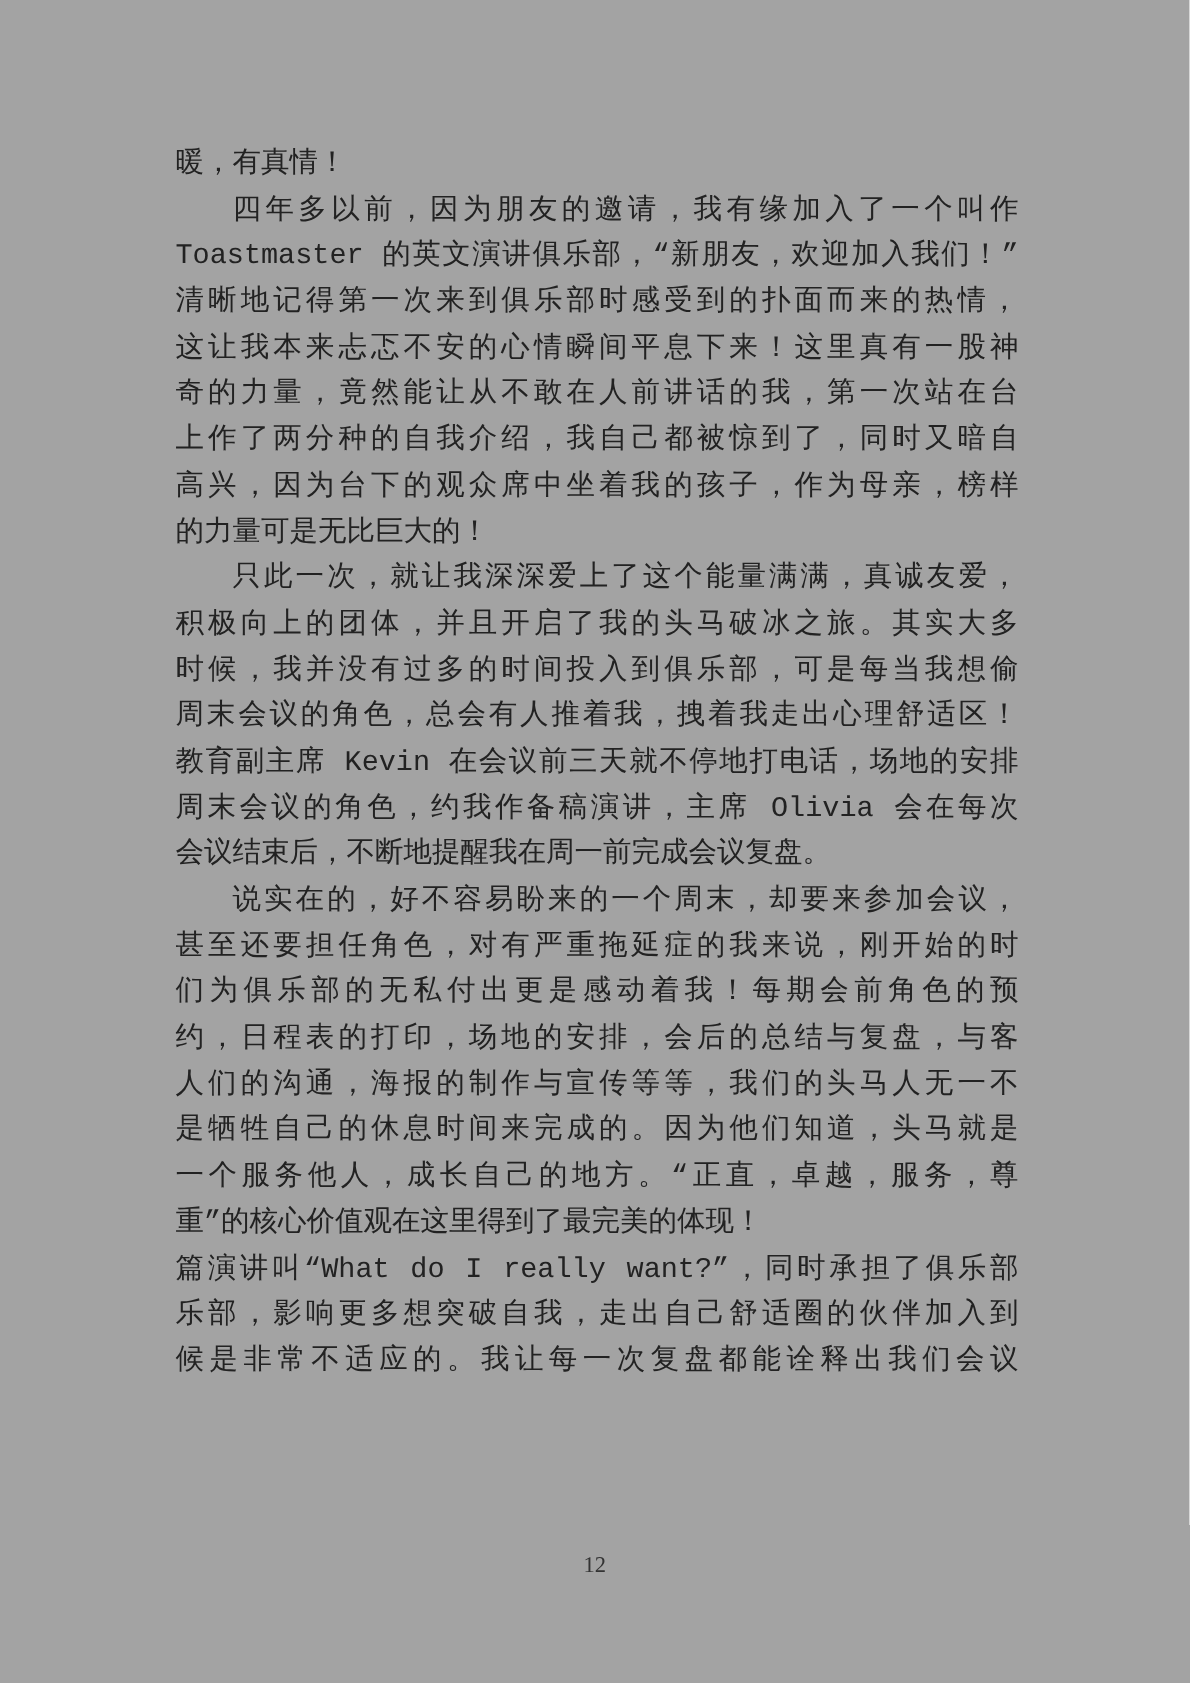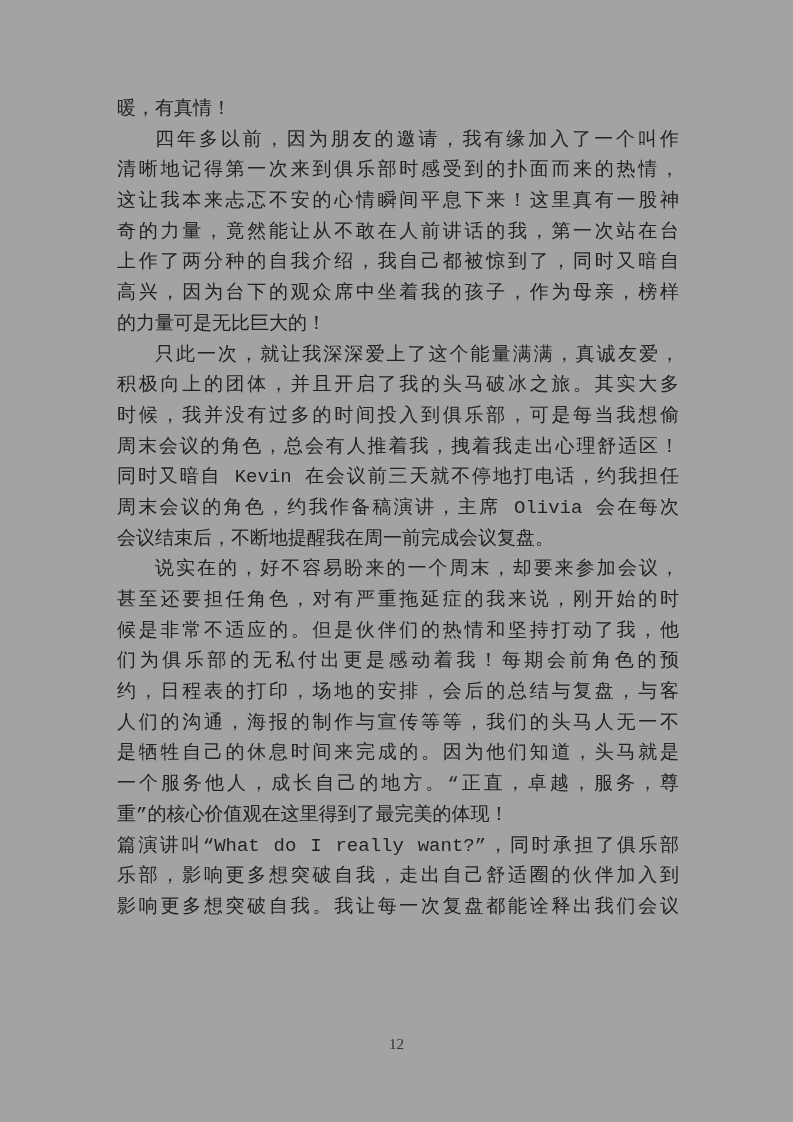--- a/index.html
+++ b/index.html
@@ -49,40 +49,40 @@
     color: #333333;
   }
 </style>
 </head>
 <body>
 
 <div class="page">
   <div class="text-block" id="document-body">
       <div class="line para-end">暖，有真情！</div>
       <div class="line indent">四年多以前，因为朋友的邀请，我有缘加入了一个叫作</div>
+      <div class="line">Toastmaster 的英文演讲俱乐部，“新朋友，欢迎加入我们！”</div>
       <div class="line">清晰地记得第一次来到俱乐部时感受到的扑面而来的热情，</div>
       <div class="line">这让我本来忐忑不安的心情瞬间平息下来！这里真有一股神</div>
       <div class="line">奇的力量，竟然能让从不敢在人前讲话的我，第一次站在台</div>
       <div class="line">上作了两分种的自我介绍，我自己都被惊到了，同时又暗自</div>
       <div class="line">高兴，因为台下的观众席中坐着我的孩子，作为母亲，榜样</div>
       <div class="line para-end">的力量可是无比巨大的！</div>
       <div class="line indent">只此一次，就让我深深爱上了这个能量满满，真诚友爱，</div>
       <div class="line">积极向上的团体，并且开启了我的头马破冰之旅。其实大多</div>
       <div class="line">时候，我并没有过多的时间投入到俱乐部，可是每当我想偷</div>
       <div class="line">周末会议的角色，总会有人推着我，拽着我走出心理舒适区！</div>
-      <div class="line">同时又暗自 Kevin 在会议前三天就不停地打电话，约我担任</div>
+      <div class="line">教育副主席 Kevin 在会议前三天就不停地打电话，场地的安排</div>
       <div class="line">周末会议的角色，约我作备稿演讲，主席 Olivia 会在每次</div>
       <div class="line para-end">会议结束后，不断地提醒我在周一前完成会议复盘。</div>
       <div class="line indent">说实在的，好不容易盼来的一个周末，却要来参加会议，</div>
       <div class="line">甚至还要担任角色，对有严重拖延症的我来说，刚开始的时</div>
-      <div class="line">候是非常不适应的。但是伙伴们的热情和坚持打动了我，他</div>
       <div class="line">们为俱乐部的无私付出更是感动着我！每期会前角色的预</div>
       <div class="line">约，日程表的打印，场地的安排，会后的总结与复盘，与客</div>
       <div class="line">人们的沟通，海报的制作与宣传等等，我们的头马人无一不</div>
       <div class="line">是牺牲自己的休息时间来完成的。因为他们知道，头马就是</div>
       <div class="line">一个服务他人，成长自己的地方。“正直，卓越，服务，尊</div>
       <div class="line para-end">重”的核心价值观在这里得到了最完美的体现！</div>
       <div class="line">篇演讲叫“What do I really want?”，同时承担了俱乐部</div>
       <div class="line">乐部，影响更多想突破自我，走出自己舒适圈的伙伴加入到</div>
-      <div class="line">影响更多想突破自我。我让每一次复盘都能诠释出我们会议</div>
+      <div class="line">候是非常不适应的。我让每一次复盘都能诠释出我们会议</div>
     </div>
   <div class="page-number">12</div>
 </div>
 
 </body></html>

